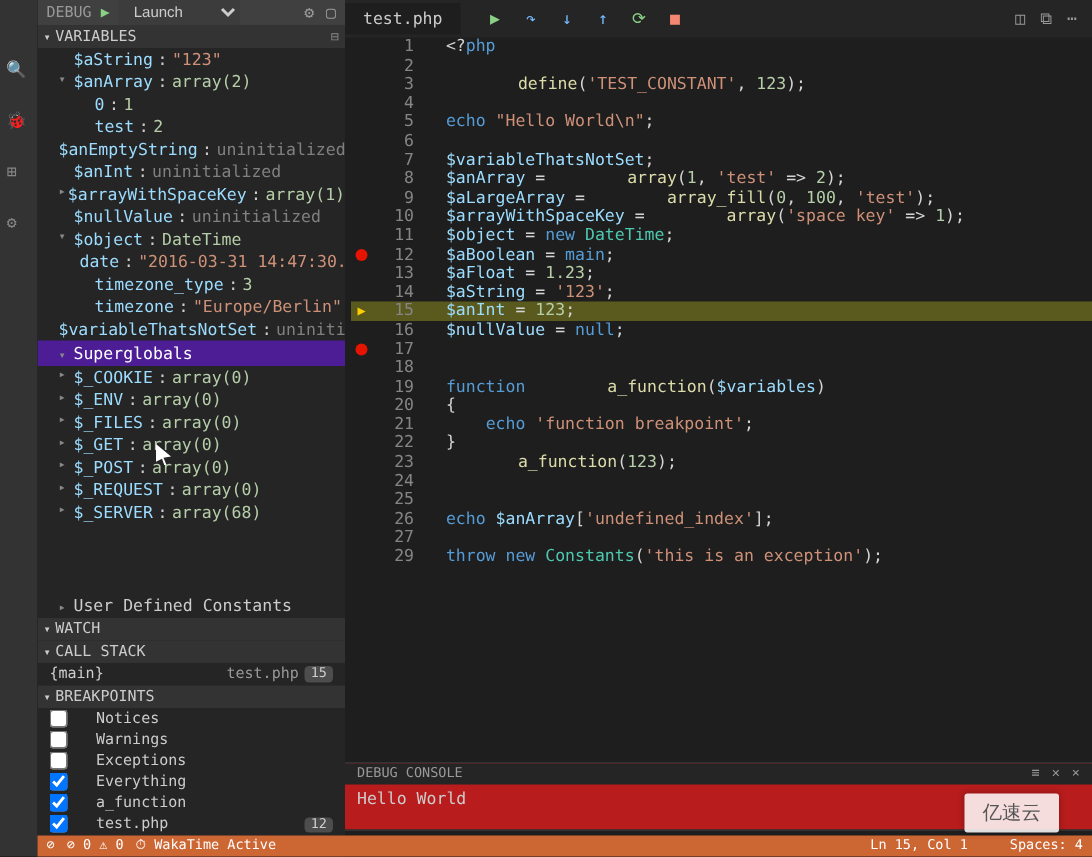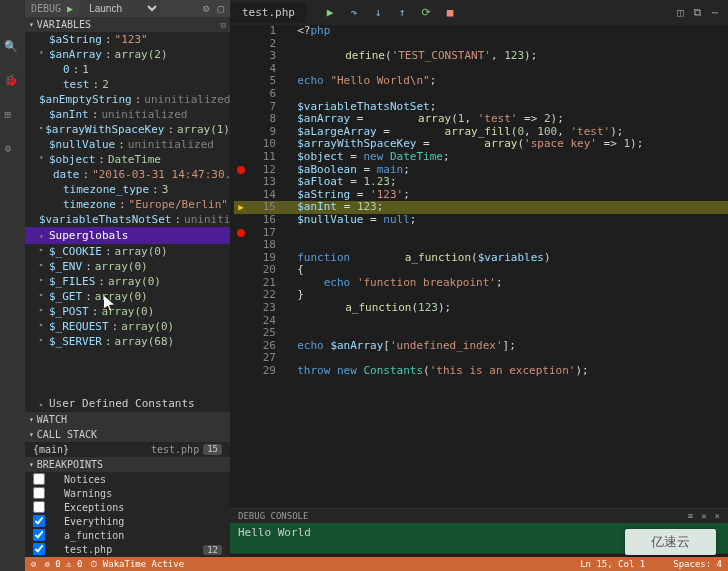--- a/index.html
+++ b/index.html
@@ -47,28 +47,28 @@
 .code-line.highlight { background: #5a5a1f; }
 .tk-kw { color: #569cd6; }
 .tk-fn { color: #dcdcaa; margin-left: 48px; }
 .tk-str { color: #ce9178; }
 .tk-num { color: #b5cea8; }
 .tk-var { color: #9cdcfe; }
 .tk-com { color: #6a9955; }
 .tk-pun { color: #d4d4d4; }
 .tk-type { color: #4ec9b0; }
 .tk-const { color: #569cd6; }
-.debug-console { height: 45px; border-top: 1px solid #333; background: #14532d; }
+.debug-console { height: 45px; border-top: 1px solid #333; background: #b91c1c; }
 .dc-tab { background: #252526; display: flex; padding: 2px 8px; font-size: 9px; color: #999; }
 .dc-tab .right { margin-left: auto; display: flex; gap: 8px; }
 .dc-body { padding: 3px 8px; color: #ccc; font-size: 11px; }
 .dc-input { height: 18px; border-top: 1px solid #333; padding: 2px 8px; color: #569cd6; font-size: 10px; display:flex; align-items:center; }
 .status-bar { position: absolute; bottom: 0; left: 25px; right: 0; height: 14px; background: #cc6633; color: #fff; font-size: 9px; display: flex; align-items: center; padding: 0 6px; gap: 8px; }
 .status-bar .right { margin-left: auto; display: flex; gap: 28px; }
-.watermark { position: absolute; right: 12px; bottom: 16px; background: rgba(255,255,255,0.85); color: #555; padding: 4px 26px; font-size: 13px; font-family: Liberation Sans, sans-serif; border-radius: 2px; box-shadow: 0 0 4px rgba(0,0,0,.3); pointer-events: none; }
+.watermark { position: absolute; right: 22px; bottom: 16px; background: rgba(255,255,255,0.85); color: #555; padding: 4px 12px; font-size: 13px; font-family: Liberation Sans, sans-serif; border-radius: 2px; box-shadow: 0 0 4px rgba(0,0,0,.3); pointer-events: none; }
 .side-scroll { overflow-y: hidden; }
 .cursor-ptr::after { content: ""; position: fixed; left: 104px; top: 296px; width: 10px; height: 14px; background: #fff; clip-path: polygon(0 0, 100% 60%, 50% 65%, 70% 100%, 55% 100%, 40% 70%, 0 85%); pointer-events:none; }
 </style>
 </head>
 <body>
 
 <div class="activity-bar">
   <span class="activity-icon">🔍</span>
   <span class="activity-icon">🐞</span>
   <span class="activity-icon">⊞</span>

